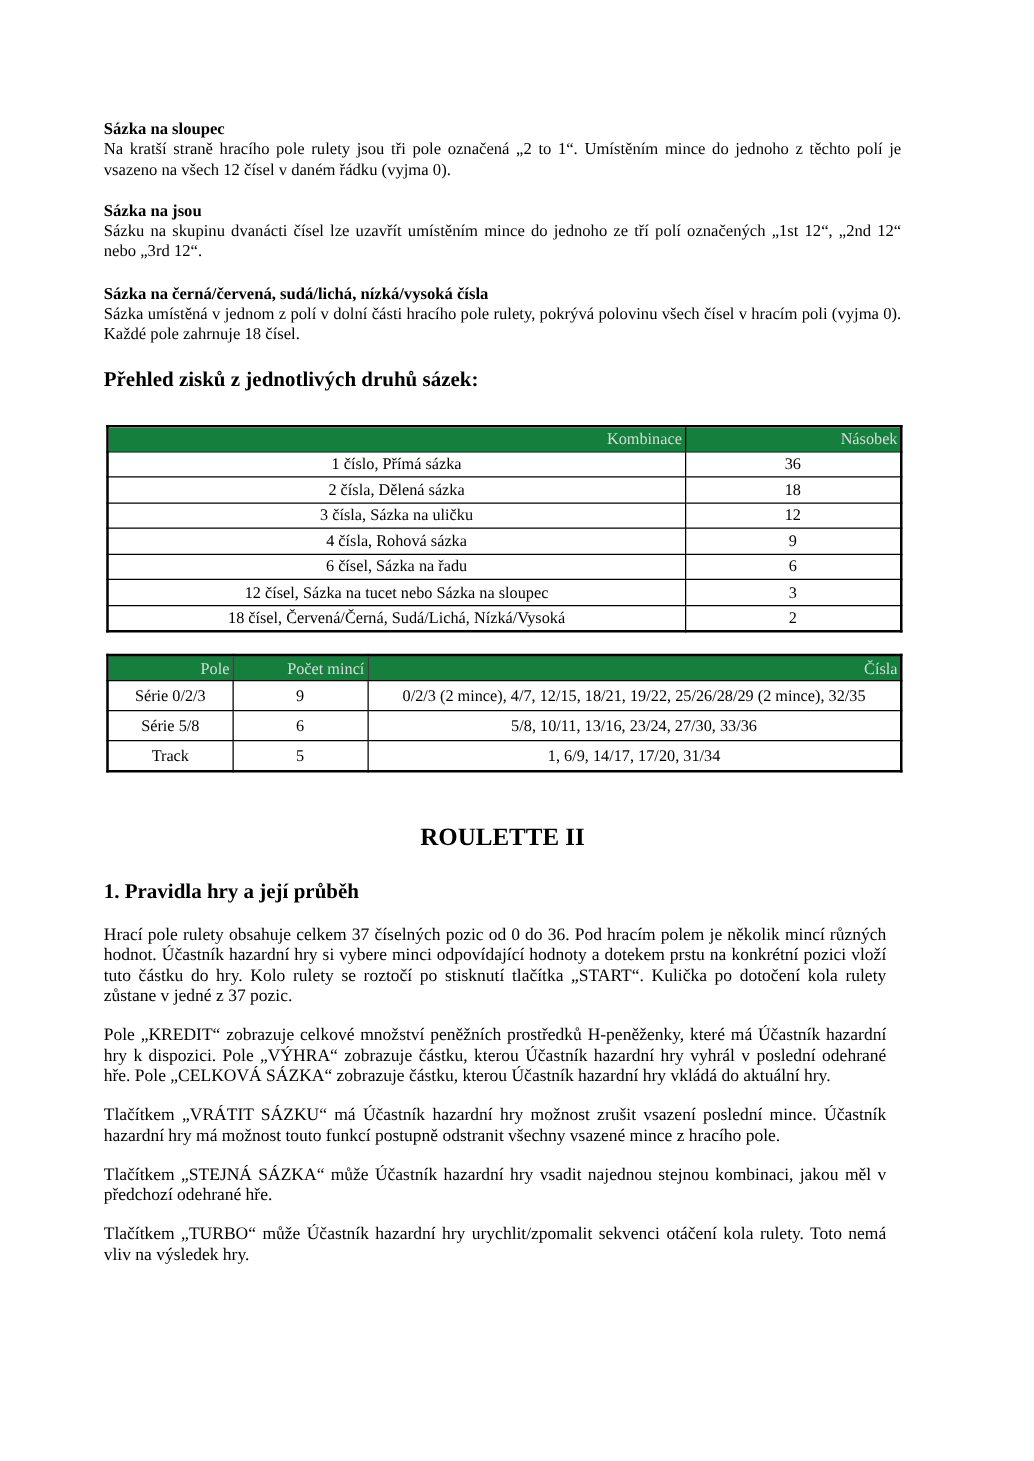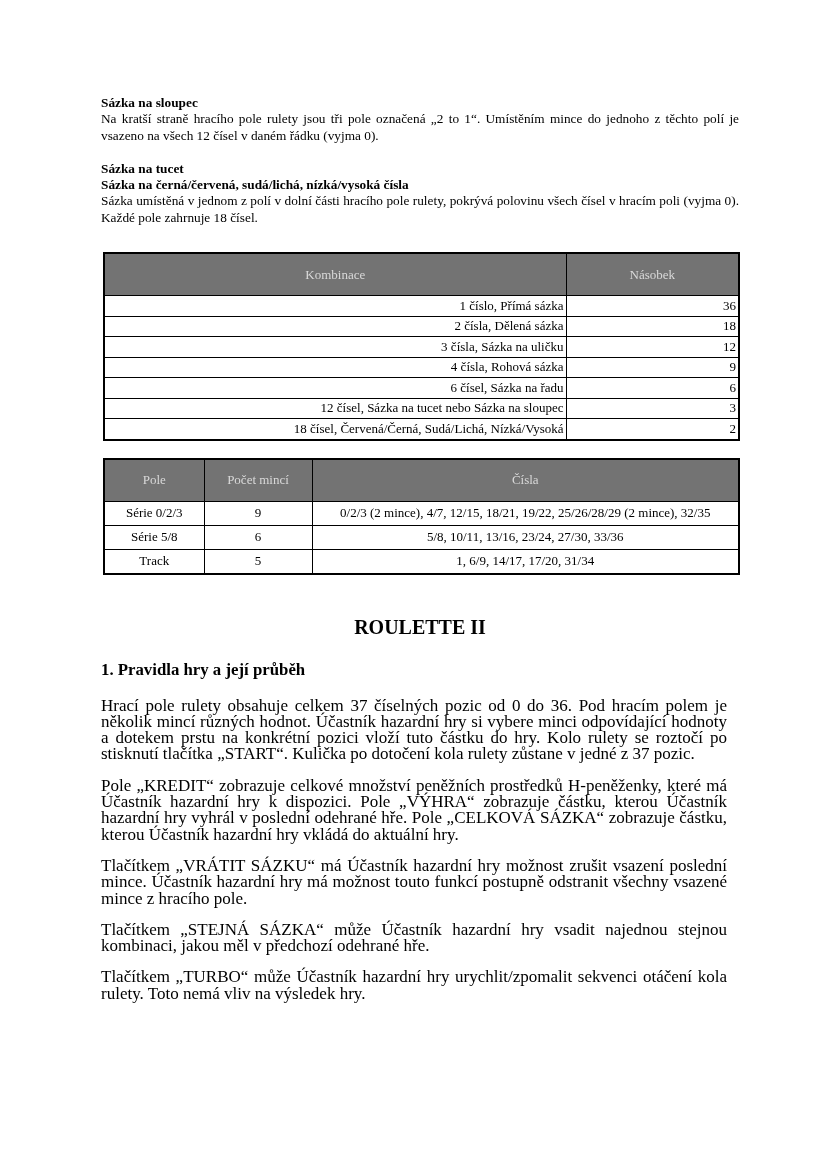--- a/index.html
+++ b/index.html
@@ -10,21 +10,21 @@
   body {
     width: 827px;
     height: 1169px;
     position: relative;
     font-family: "Liberation Serif", serif;
     color: #000000;
     overflow: hidden;
   }
   .page-content {
     position: absolute;
-    left: 101px;
+    left: 83px;
     top: 95px;
     width: 638px;
   }
   .subsection-title {
     font-size: 13.3px;
     line-height: 16.3px;
     font-weight: bold;
     margin: 0;
   }
   .subsection-body {
@@ -46,37 +46,37 @@
     table-layout: fixed;
     width: 635px;
     margin-left: 2px;
     font-size: 13px;
   }
   table, th, td {
     border: 1px solid #000000;
   }
   table { border-width: 2px; }
   th {
-    background: #737373;
+    background: #15803d;
     color: #d9d9d9;
     font-weight: normal;
     height: 19px;
-    text-align: center;
-    padding: 11px 2px;
+    text-align: right;
+    padding: 0 2px;
     overflow: hidden;
     white-space: nowrap;
   }
   td {
     text-align: center;
     padding: 0 2px;
     overflow: hidden;
     white-space: nowrap;
   }
   .payout-table { margin-top: 26px; }
-  .payout-table td { height: 19.5px; text-align: right; }
+  .payout-table td { height: 19.5px; }
   .payout-table .col-kombinace { width: 462px; }
   .payout-table .col-nasobek  { width: 173px; }
   .racetrack-table { margin-top: 17px; }
   .racetrack-table td { height: 23px; text-align: center; }
   .racetrack-table .col-pole  { width: 100px; }
   .racetrack-table .col-pocet { width: 108px; }
   .racetrack-table .col-cisla { width: 427px; }
   .main-title {
     font-size: 20px;
     line-height: 24px;
@@ -84,46 +84,48 @@
     text-align: center;
     margin: 40px 0 0 0;
   }
   .rules-heading {
     font-size: 16.8px;
     line-height: 21px;
     font-weight: bold;
     margin: 20px 0 0 0;
   }
   .body-paragraph {
-    font-size: 17px;
+    font-size: 14px;
     line-height: 16.3px;
     text-align: justify;
     margin: 15px 12px 0 0;
   }
   .first-paragraph { margin-top: 18px; }
 </style>
 </head>
 <body>
 
 <div class="page-content">
 
   <div>
     <div class="subsection-title">Sázka na sloupec</div>
     <div class="subsection-body">Na kratší straně hracího pole rulety jsou tři pole označená „2 to 1“. Umístěním mince do jednoho z těchto polí je vsazeno na všech 12 čísel v daném řádku (vyjma 0).</div>
   </div>
 
   <div>
-    <div class="subsection-title">Sázka na tucet</div>
+    <div class="subsection-title">Sázka na jsou</div>
+    <div class="subsection-body">Sázku na skupinu dvanácti čísel lze uzavřít umístěním mince do jednoho ze tří polí označených „1st 12“, „2nd 12“ nebo „3rd 12“.</div>
   </div>
 
   <div>
     <div class="subsection-title">Sázka na černá/červená, sudá/lichá, nízká/vysoká čísla</div>
     <div class="subsection-body">Sázka umístěná v jednom z polí v dolní části hracího pole rulety, pokrývá polovinu všech čísel v hracím poli (vyjma 0). Každé pole zahrnuje 18 čísel.</div>
   </div>
 
+  <div class="big-heading payout-heading">Přehled zisků z jednotlivých druhů sázek:</div>
 
   <table class="payout-table">
     <colgroup>
       <col class="col-kombinace">
       <col class="col-nasobek">
     </colgroup>
     <thead>
       <tr>
         <th>Kombinace</th>
         <th>Násobek</th>

